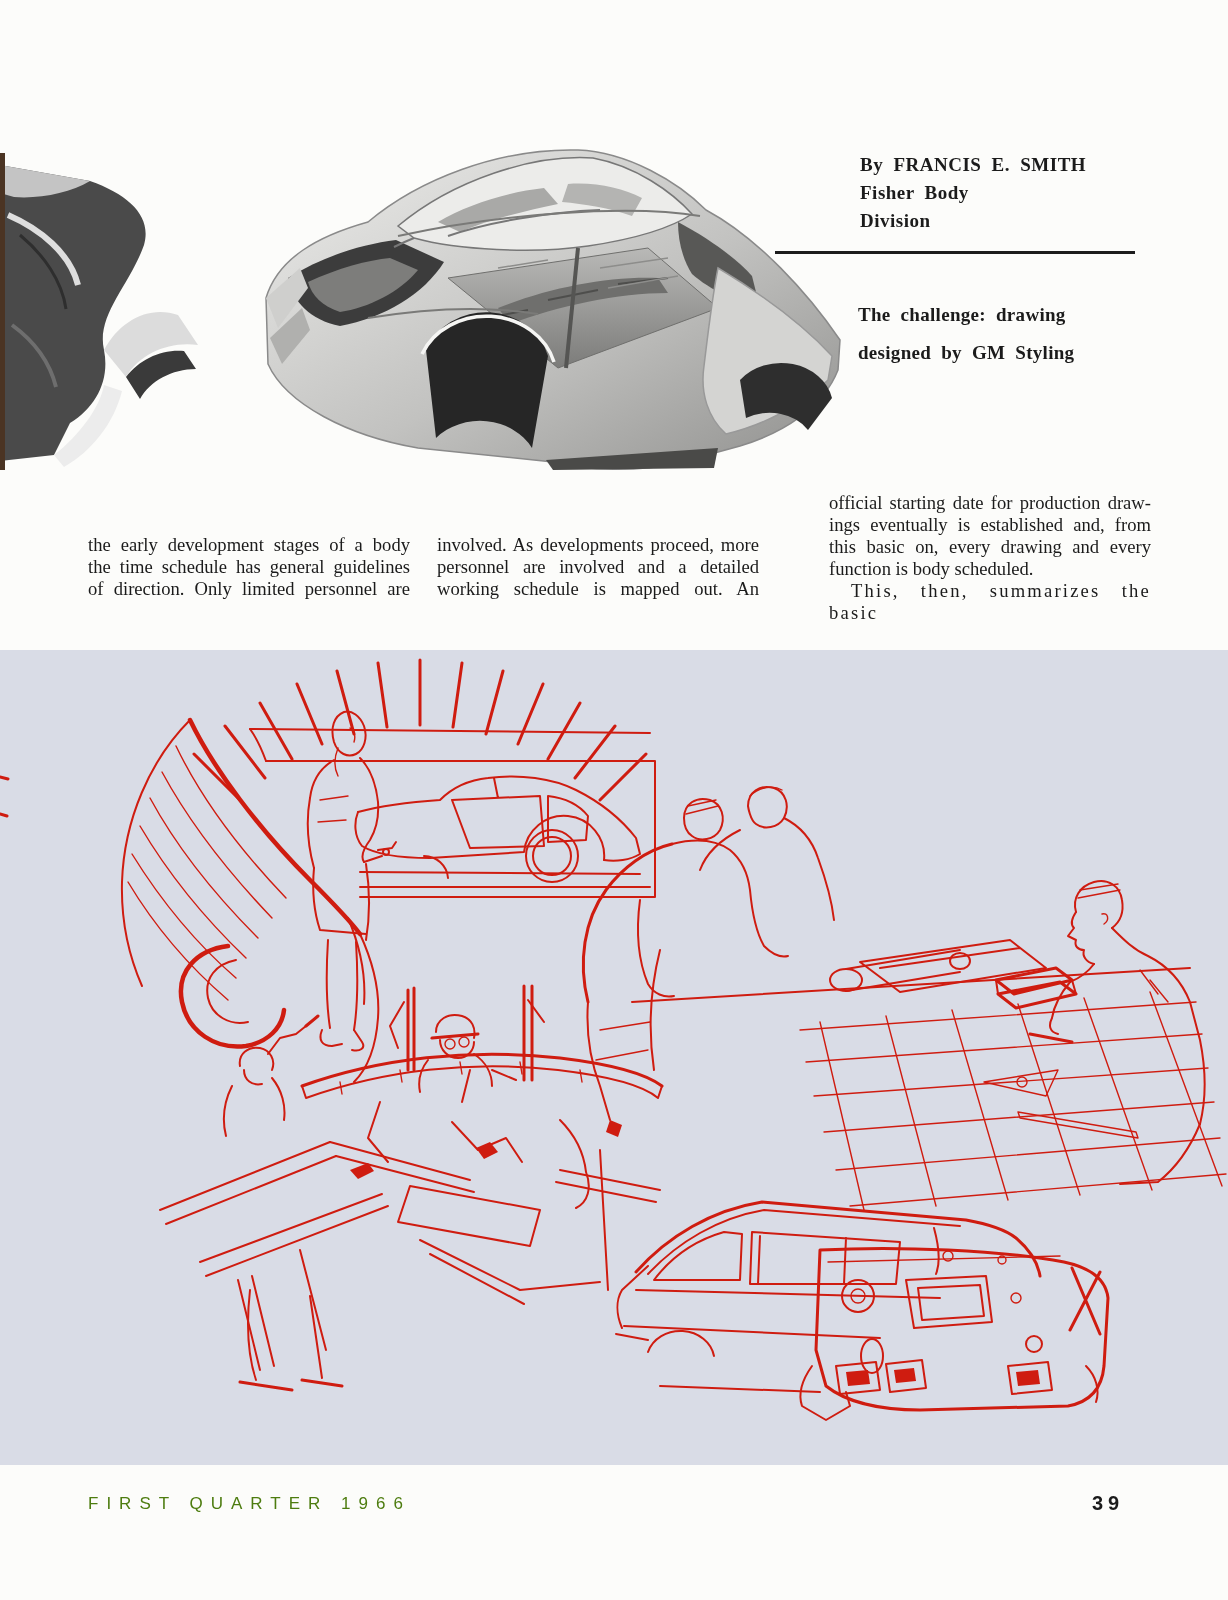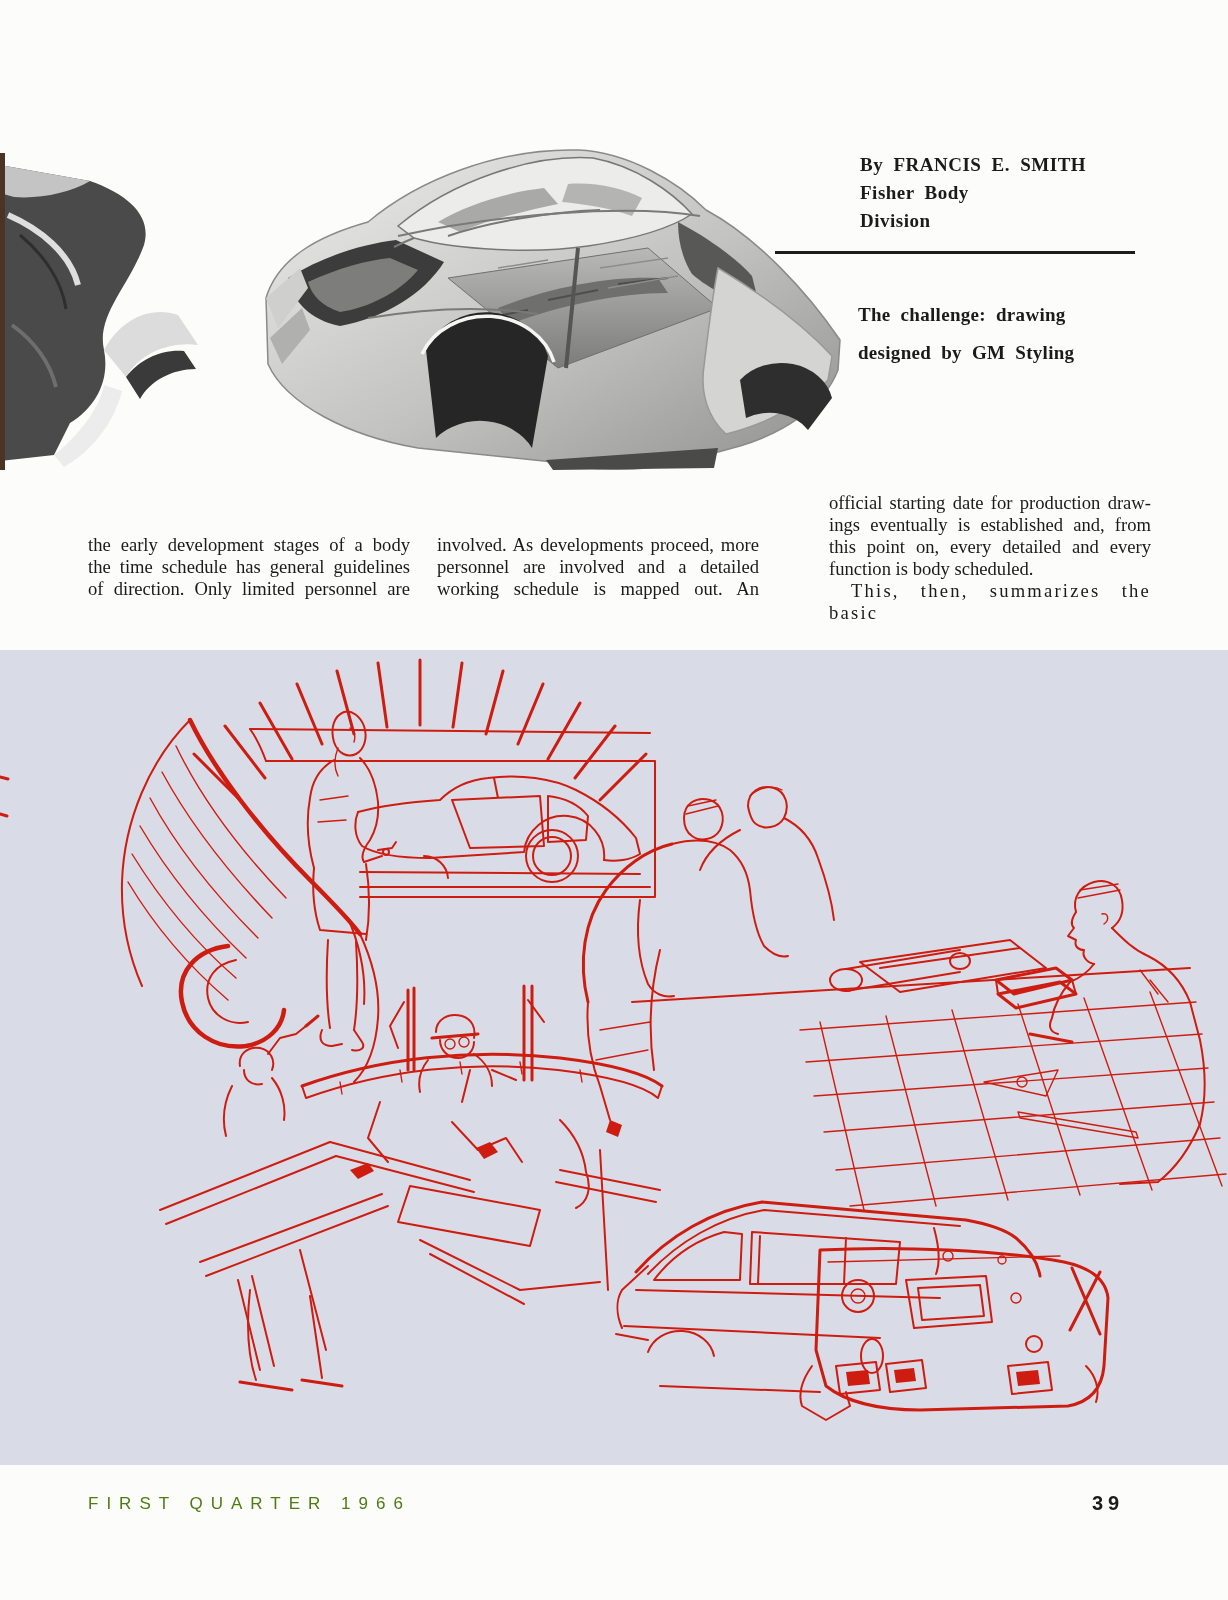--- a/index.html
+++ b/index.html
@@ -106,21 +106,21 @@
   <div class="jline">of direction. Only limited personnel are</div>
 </div>
 <div class="abs col col2">
   <div class="jline">involved. As developments proceed, more</div>
   <div class="jline">personnel are involved and a detailed</div>
   <div class="jline">working schedule is mapped out. An</div>
 </div>
 <div class="abs col col3">
   <div class="jline">official starting date for production draw-</div>
   <div class="jline">ings eventually is established and, from</div>
-  <div class="jline">this point on, every detailed and every</div>
+  <div class="jline">this basic on, every drawing and every</div>
   <div class="jline lline">function is body scheduled.</div>
   <div class="jline ind spread">This, then, summarizes the basic</div>
 </div>
 
 <div class="abs panel">
 <svg class="red" width="1228" height="815" viewBox="0 0 1228 815">
 
   <path d="M0,127 L8,129 M0,164 L7,166" stroke="#44445a" class="w3"></path>
 
   <g>

